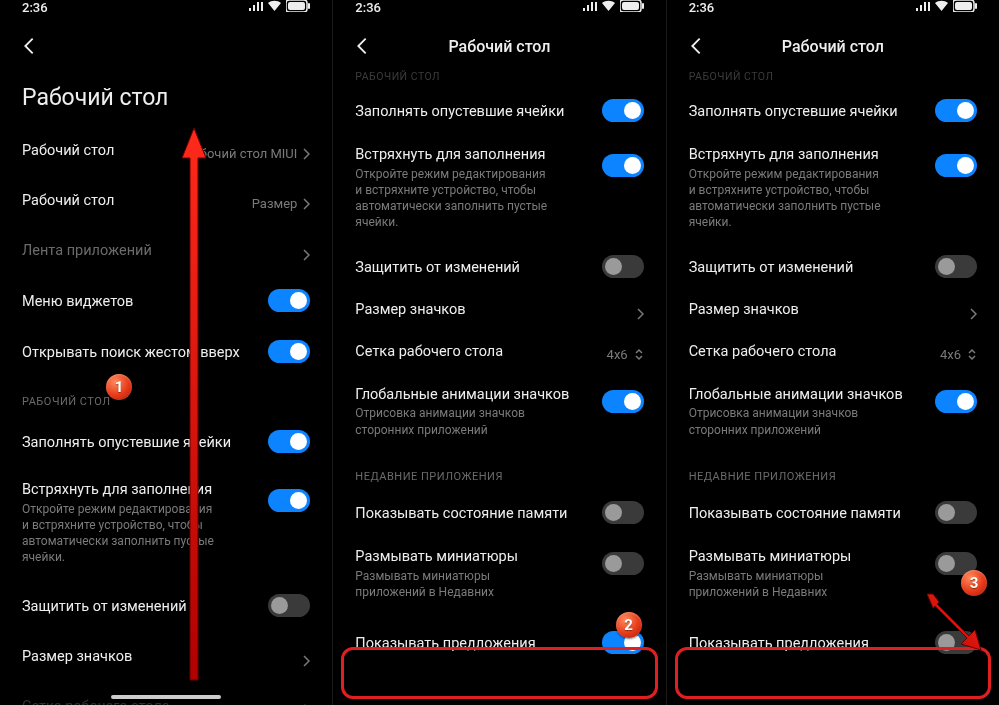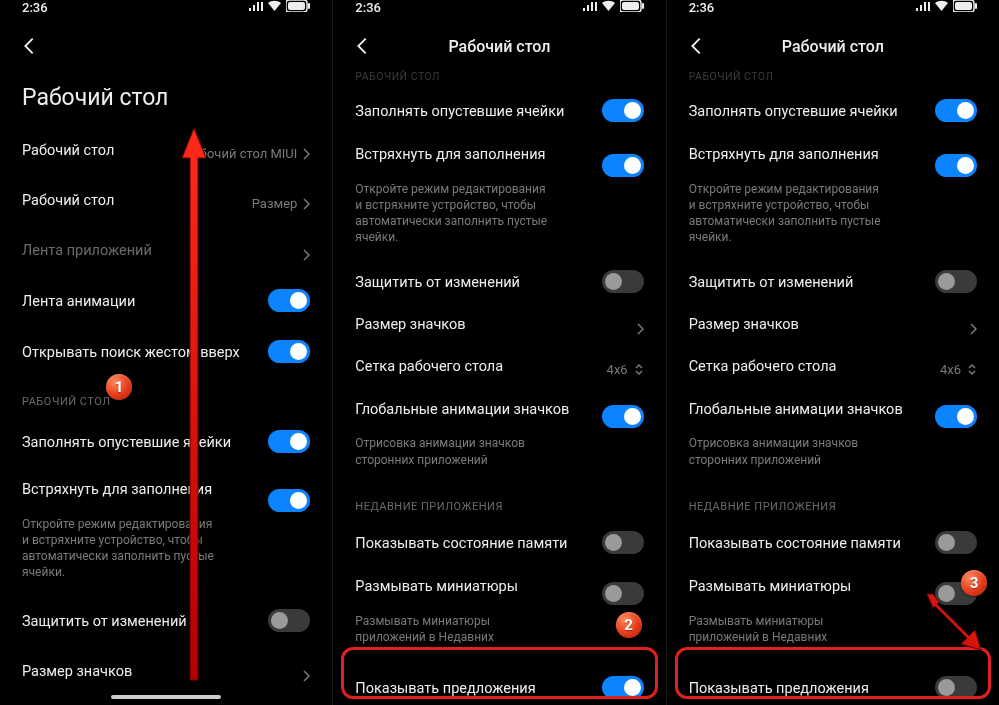--- a/index.html
+++ b/index.html
@@ -17,21 +17,21 @@
 .header{height:40px;display:flex;align-items:center;padding:0 14px;color:#eee}
 .back{width:30px;height:30px;display:flex;align-items:center;justify-content:center;cursor:pointer}
 .back svg{width:22px;height:22px;stroke:#eee;stroke-width:2;fill:none}
 .htitle{flex:1;text-align:center;font-size:16px;font-weight:500;margin-right:30px}
 .ptitle{color:#eee;font-size:23px;font-weight:400;padding:18px 22px 14px}
 .content{height:calc(100% - 66px);overflow:hidden;padding:0 0 0 0}
 .row{padding:14px 22px;position:relative;display:flex;align-items:flex-end;min-height:50px}
 .row.compact{padding:10px 22px;min-height:42px}
 .row .lbl{color:#eee;font-size:14.5px;flex:1;line-height:1.3}
 .row.dim .lbl{color:#6a6a6a}
-.row .sub{color:#7a7a7a;font-size:12px;line-height:1.35;margin-top:16px;padding-right:50px}
+.row .sub{color:#7a7a7a;font-size:12px;line-height:1.35;margin-top:1px;padding-right:50px}
 .row .val{color:#7a7a7a;font-size:13px;display:flex;align-items:center;gap:6px}
 .row .chev{width:7px;height:12px}
 .row .chev svg{display:block;stroke:#7a7a7a;stroke-width:1.5;fill:none}
 .updown{width:10px;height:13px}
 .updown svg{display:block;stroke:#7a7a7a;stroke-width:1.5;fill:none}
 .sect{color:#6a6a6a;font-size:11px;letter-spacing:.5px;padding:18px 22px 8px;text-transform:uppercase}
 .sect.mini{color:#3b3b3b;font-size:10.5px;padding:4px 22px 6px}
 .toggle{width:42px;height:23px;border-radius:12px;position:relative;cursor:pointer;flex-shrink:0}
 .toggle.on{background:#0d84ff}
 .toggle.off{background:#3a3a3a}
@@ -108,21 +108,21 @@
       <div class="lbl">Лента приложений</div>
       <div class="val">
             <span class="chev">
               <svg viewBox="0 0 7 12">
                 <path d="M1 1l5 5-5 5"></path>
               </svg>
             </span>
           </div>
     </div>
     <div class="row">
-      <div class="lbl">Лента анимации</div>
+      <div class="lbl">Меню виджетов</div>
       <div class="toggle on">
             <div class="knob"></div>
           </div>
     </div>
     <div class="row">
       <div class="lbl">Открывать поиск жестом вверх</div>
       <div class="toggle on">
             <div class="knob"></div>
           </div>
     </div>

